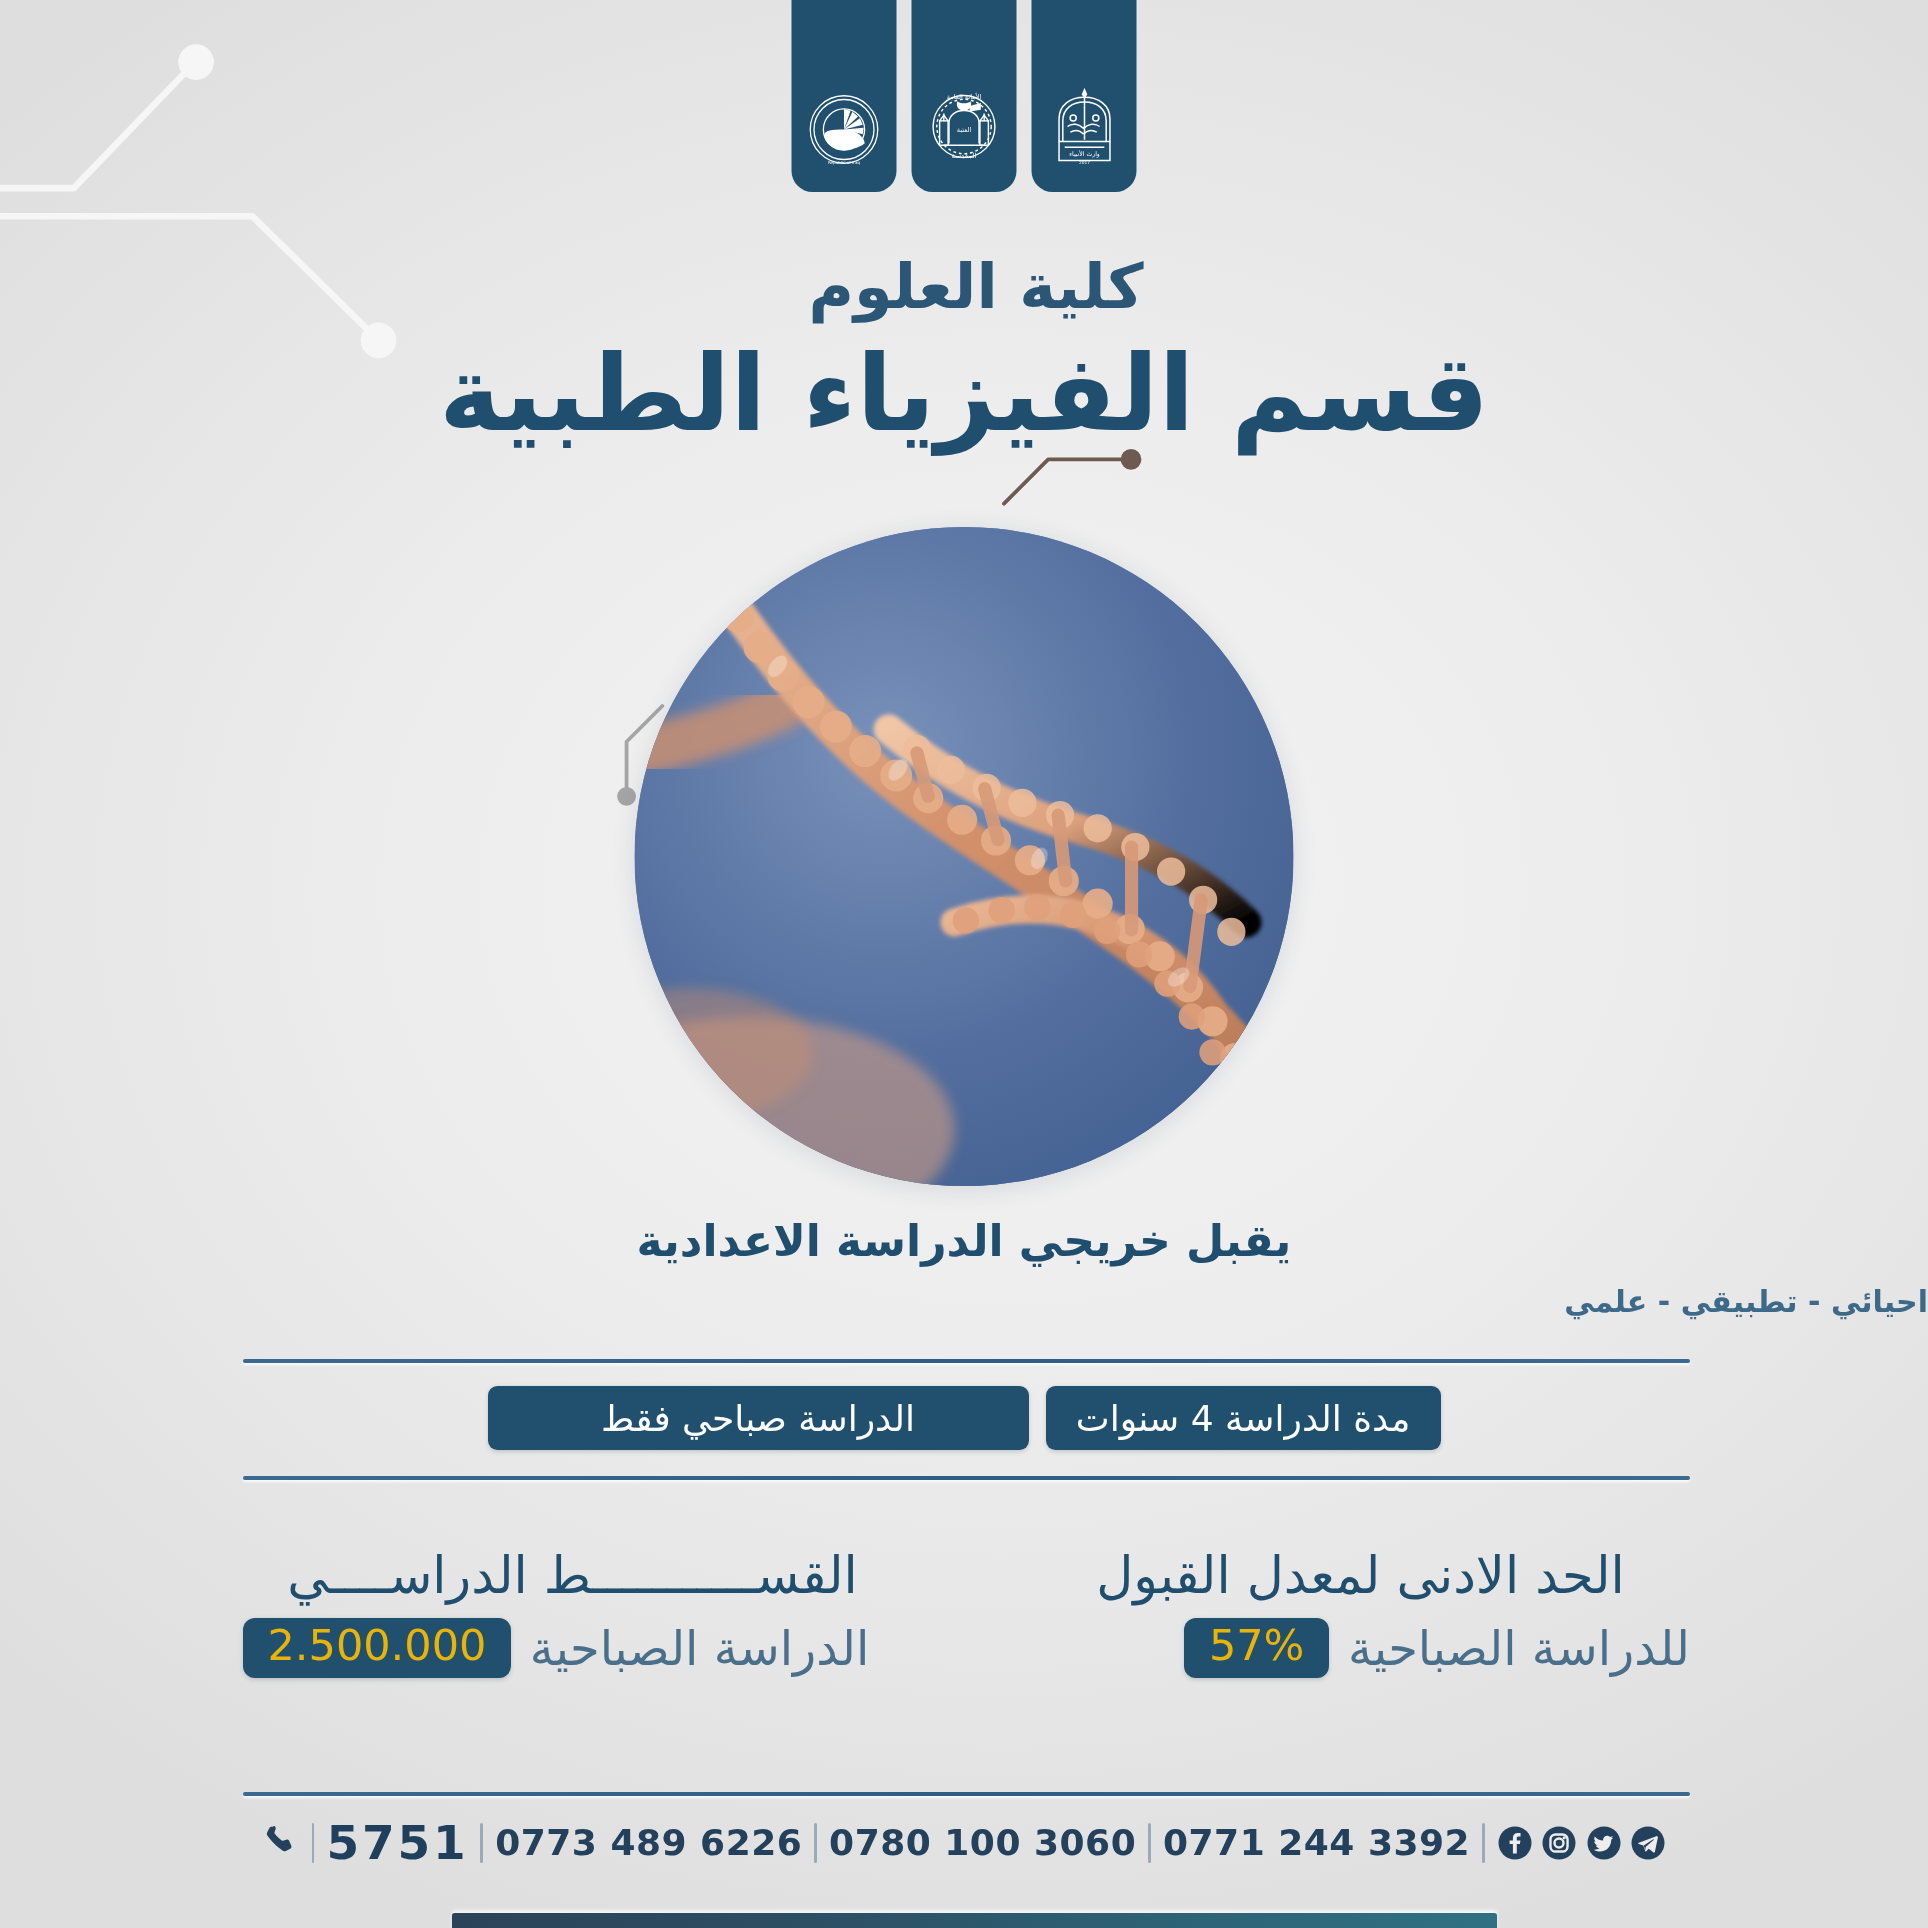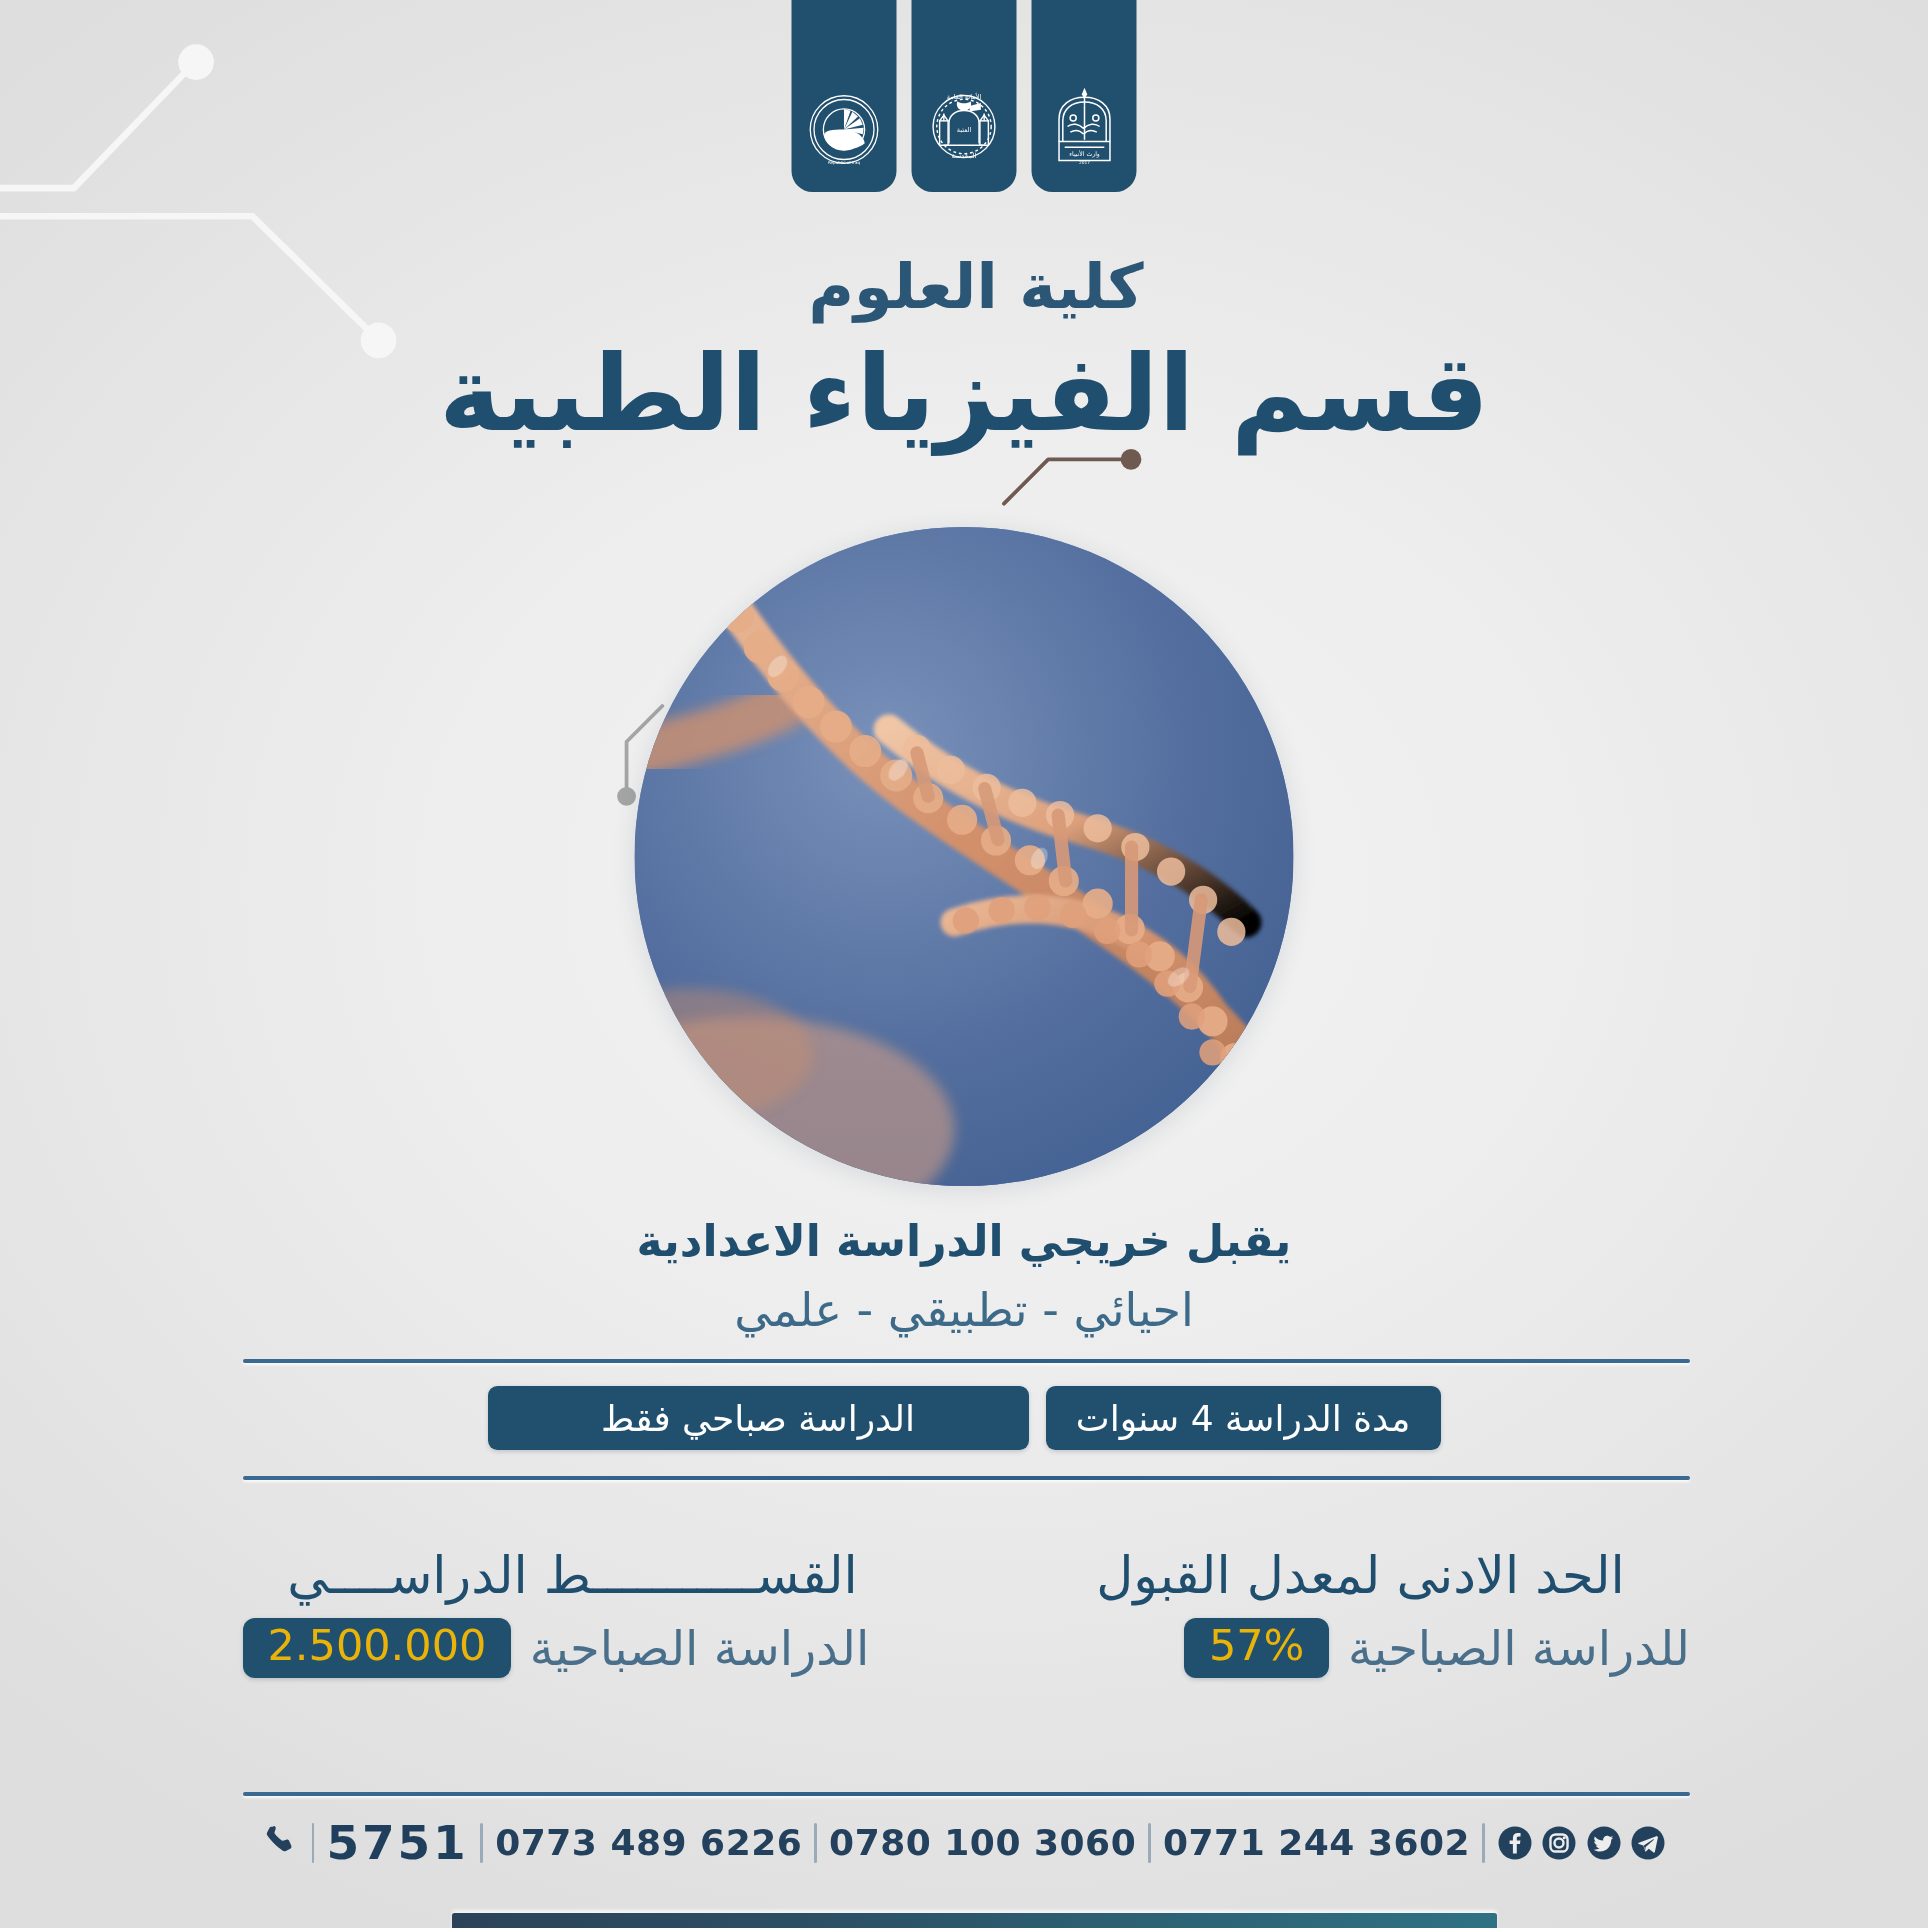--- a/index.html
+++ b/index.html
@@ -112,23 +112,23 @@
     text-align: center;
     font-size: 44px;
     font-weight: 700;
     color: #1f4e6e;
     line-height: 1;
   }
   .accepts-sub {
     position: absolute;
     top: 1287px;
     left: 0; right: 0;
-    text-align: center;
-    font-size: 46px;
-    font-weight: 400;
+    text-align: right;
+    font-size: 30px;
+    font-weight: 700;
     color: #3c6a88;
     line-height: 1;
   }
 
   
   .divider {
     position: absolute;
     left: 243px;
     width: 1447px;
     height: 3.8px;
@@ -506,21 +506,21 @@
       </svg>
     </span>
 
     <span class="sep"></span>
     <span class="hotline">5751</span>
     <span class="sep"></span>
     <span class="phone-num">0773 489 6226</span>
     <span class="sep"></span>
     <span class="phone-num">0780 100 3060</span>
     <span class="sep"></span>
-    <span class="phone-num">0771 244 3602</span>
+    <span class="phone-num">0771 244 3392</span>
     <span class="sep"></span>
 
     <span class="socials">
       <span>
         <svg width="36" height="36" viewBox="0 0 24 24" xmlns="http://www.w3.org/2000/svg">
           <circle cx="12" cy="12" r="11" fill="#23405c"></circle>
           <path d="M13.2 19v-6.3h2.1l.3-2.4h-2.4V8.8c0-.7.2-1.2 1.2-1.2h1.3V5.4c-.2 0-1-.1-1.9-.1-1.9 0-3.2 1.1-3.2 3.2v1.8H8.4v2.4h2.2V19h2.6z" fill="#ededed"></path>
         </svg>
       </span>
       <span>

